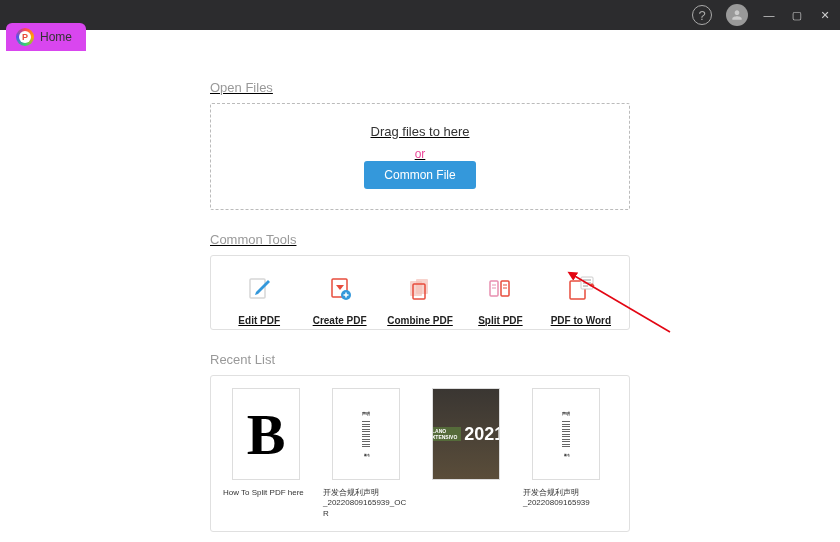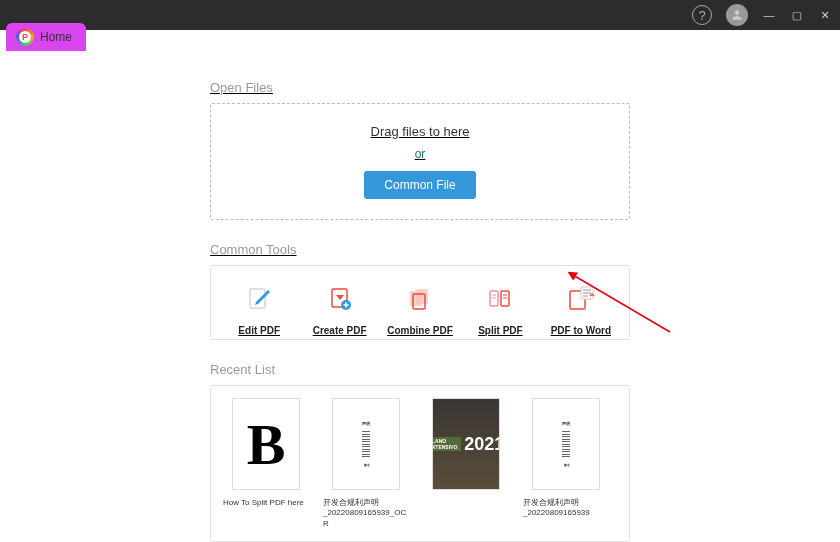--- a/index.html
+++ b/index.html
@@ -17,21 +17,21 @@
     .logo { width: 18px; height: 18px; border-radius: 50%; background: conic-gradient(#ff4757, #ffa502, #2ed573, #5352ed, #ff4757); position: relative; }
     .logo::after { content: 'P'; position: absolute; inset: 3px; background: #fff; border-radius: 50%; display: flex; align-items: center; justify-content: center; font-size: 9px; font-weight: bold; color: #e74c3c; }
     
     .main { padding: 50px 0 0 0; display: flex; flex-direction: column; align-items: center; }
     
     .section { width: 420px; margin-bottom: 22px; text-decoration: underline; }
     .section-title { font-size: 13px; color: #999; margin-bottom: 8px; font-weight: 400; }
     
     .dropzone { border: 1px dashed #bbb; border-radius: 2px; padding: 20px; text-align: center; }
     .drop-text { font-size: 13px; color: #333; margin-bottom: 8px; }
-    .drop-or { font-size: 12px; color: #0f766e; margin-bottom: 10px; }
+    .drop-or { font-size: 12px; color: #ec4899; }
     .select-btn { background: #3498db; color: #fff; border: none; padding: 7px 20px; border-radius: 3px; font-size: 12px; cursor: pointer; }
     
     .tools-box { border: 1px solid #e0e0e0; border-radius: 3px; padding: 18px 14px 2px; display: flex; gap: 12px; }
     .tool { flex: 1; text-align: center; cursor: pointer; }
     .tool-icon { width: 30px; height: 30px; margin: 0 auto 10px; display: flex; align-items: center; justify-content: center; }
     .tool-label { font-size: 10px; font-weight: 700; color: #222; line-height: 1.3; }
     
     .recent-section { width: 420px; }
     .recent-box { border: 1px solid #e0e0e0; border-radius: 3px; padding: 12px; display: flex; gap: 14px; }
     .recent-item { width: 86px; cursor: pointer; }

